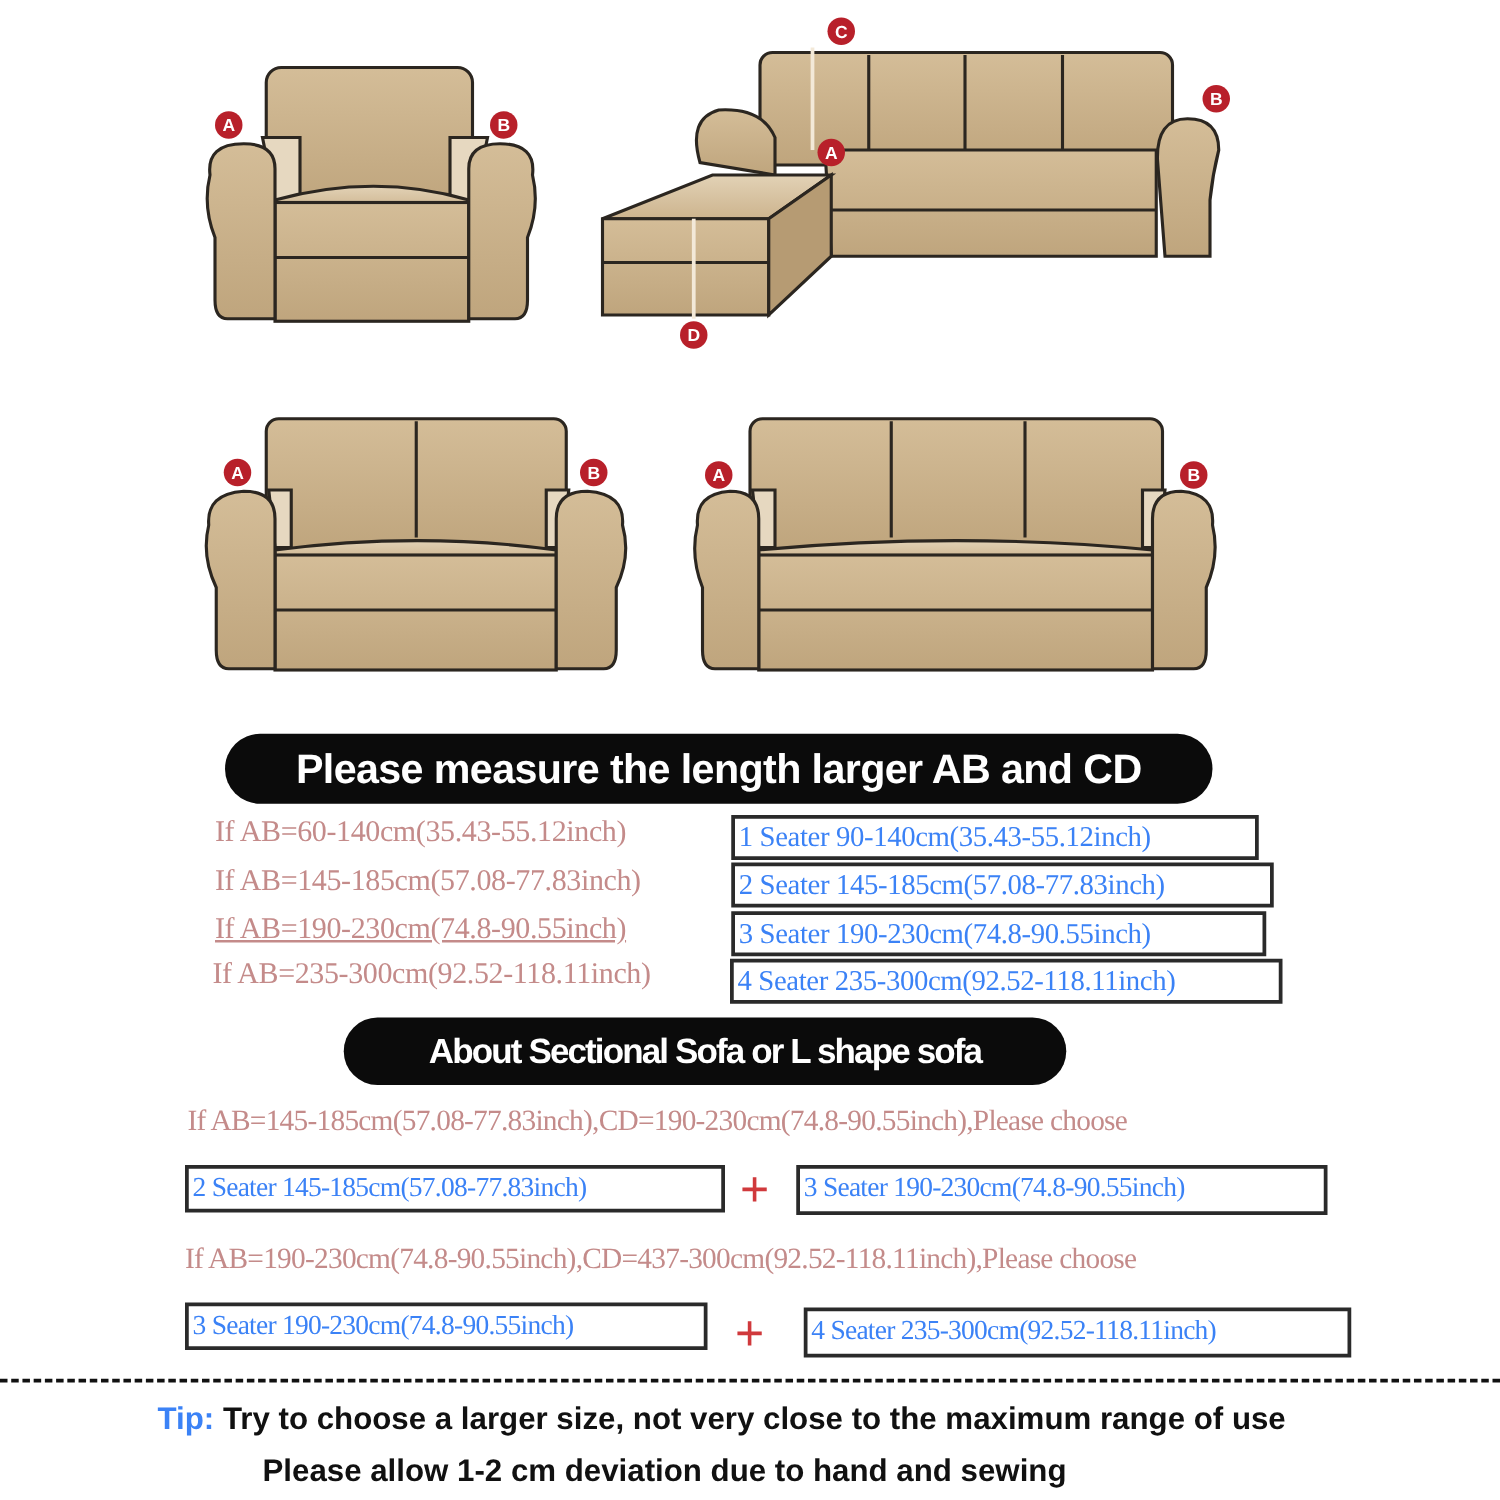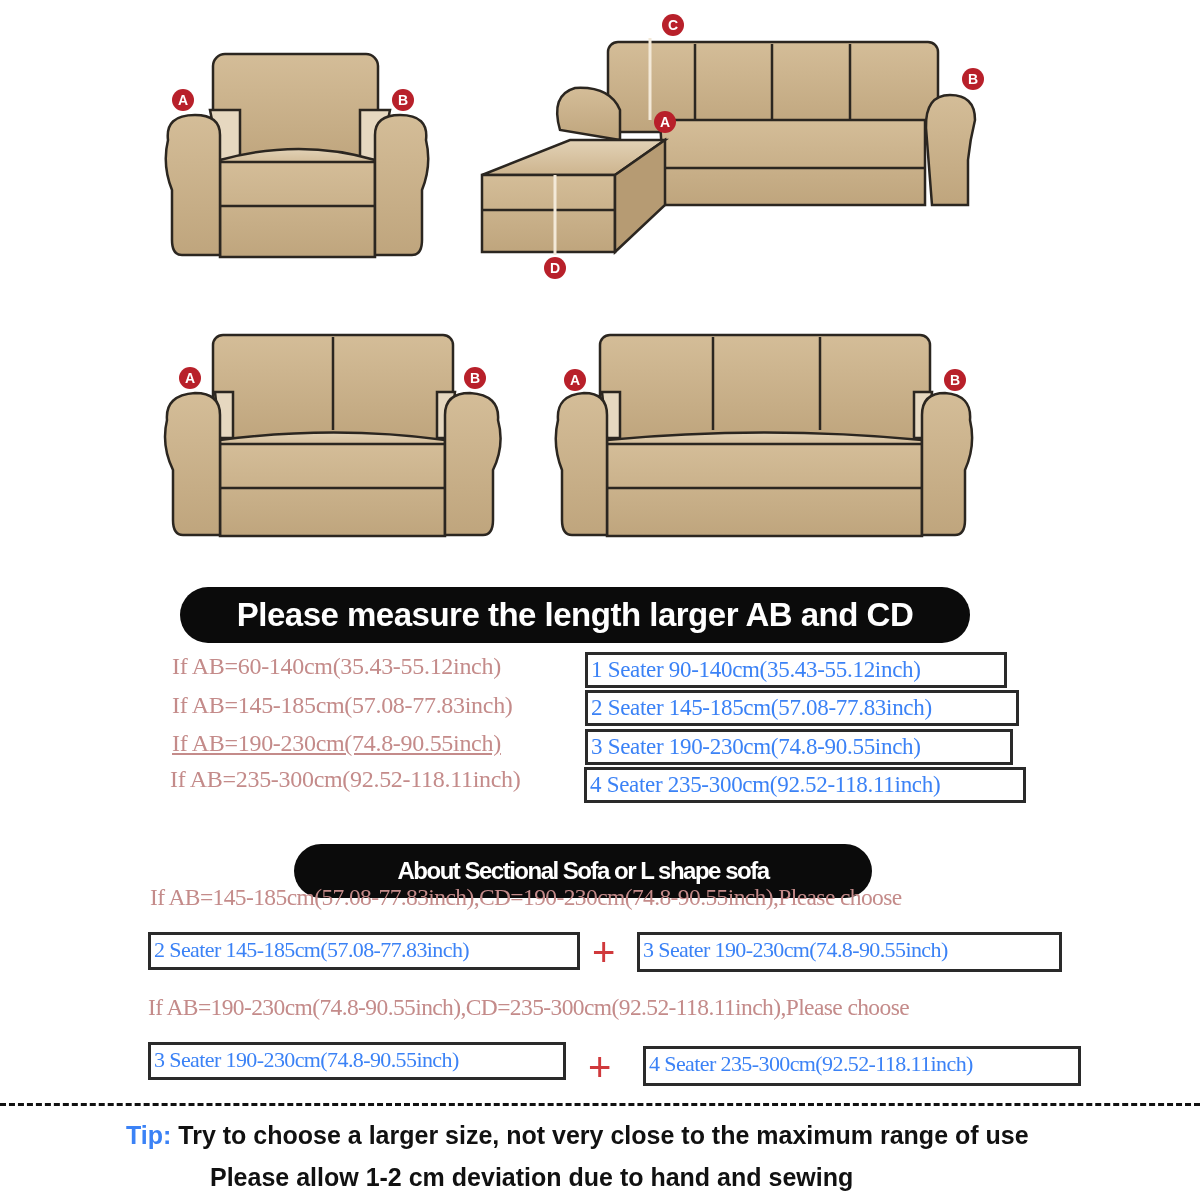--- a/index.html
+++ b/index.html
@@ -116,28 +116,28 @@
 <div class="cond" style="left:172px;top:653px;">If AB=60-140cm(35.43-55.12inch)</div>
 <div class="cond" style="left:172px;top:692px;">If AB=145-185cm(57.08-77.83inch)</div>
 <div class="cond" style="left:172px;top:730px;text-decoration:underline;">If AB=190-230cm(74.8-90.55inch)</div>
 <div class="cond" style="left:170px;top:766px;">If AB=235-300cm(92.52-118.11inch)</div>
 
 <div class="box" style="left:585px;top:652px;width:422px;height:36px;">1 Seater 90-140cm(35.43-55.12inch)</div>
 <div class="box" style="left:585px;top:690px;width:434px;height:36px;">2 Seater 145-185cm(57.08-77.83inch)</div>
 <div class="box" style="left:585px;top:729px;width:428px;height:36px;">3 Seater 190-230cm(74.8-90.55inch)</div>
 <div class="box" style="left:584px;top:767px;width:442px;height:36px;">4 Seater 235-300cm(92.52-118.11inch)</div>
 
-<div class="pill" style="left:294px;top:814px;width:578px;height:54px;font-size:24px;letter-spacing:-1.5px;margin-top:30px;">About Sectional Sofa or L shape sofa</div>
+<div class="pill" style="left:275px;top:814px;width:578px;height:54px;font-size:28px;letter-spacing:-1.5px;">About Sectional Sofa or L shape sofa</div>
 
 <div class="cond" style="left:150px;top:884px;font-size:23.5px;letter-spacing:-0.6px;">If AB=145-185cm(57.08-77.83inch),CD=190-230cm(74.8-90.55inch),Please choose</div>
 <div class="box" style="left:148px;top:932px;width:432px;height:38px;font-size:22px;letter-spacing:-0.6px;">2 Seater 145-185cm(57.08-77.83inch)</div>
 <div class="plus" style="left:592px;top:932px;">+</div>
 <div class="box" style="left:637px;top:932px;width:425px;height:40px;font-size:22px;letter-spacing:-0.6px;">3 Seater 190-230cm(74.8-90.55inch)</div>
 
-<div class="cond" style="left:148px;top:994px;font-size:23.5px;letter-spacing:-0.6px;">If AB=190-230cm(74.8-90.55inch),CD=235-300cm(92.52-118.11inch),Please choose</div>
+<div class="cond" style="left:148px;top:994px;font-size:23.5px;letter-spacing:-0.6px;">If AB=190-230cm(74.8-90.55inch),CD=437-300cm(92.52-118.11inch),Please choose</div>
 <div class="box" style="left:148px;top:1042px;width:418px;height:38px;font-size:22px;letter-spacing:-0.6px;">3 Seater 190-230cm(74.8-90.55inch)</div>
 <div class="plus" style="left:588px;top:1047px;">+</div>
 <div class="box" style="left:643px;top:1046px;width:438px;height:40px;font-size:22px;letter-spacing:-0.6px;">4 Seater 235-300cm(92.52-118.11inch)</div>
 
 <div class="dash" style="top:1103px;"></div>
 
 <div class="tip" style="left:126px;top:1121px;">
   <span class="lbl">Tip:</span>
   <span>Try to choose a larger size, not very close to the maximum range of use</span>
 </div>

